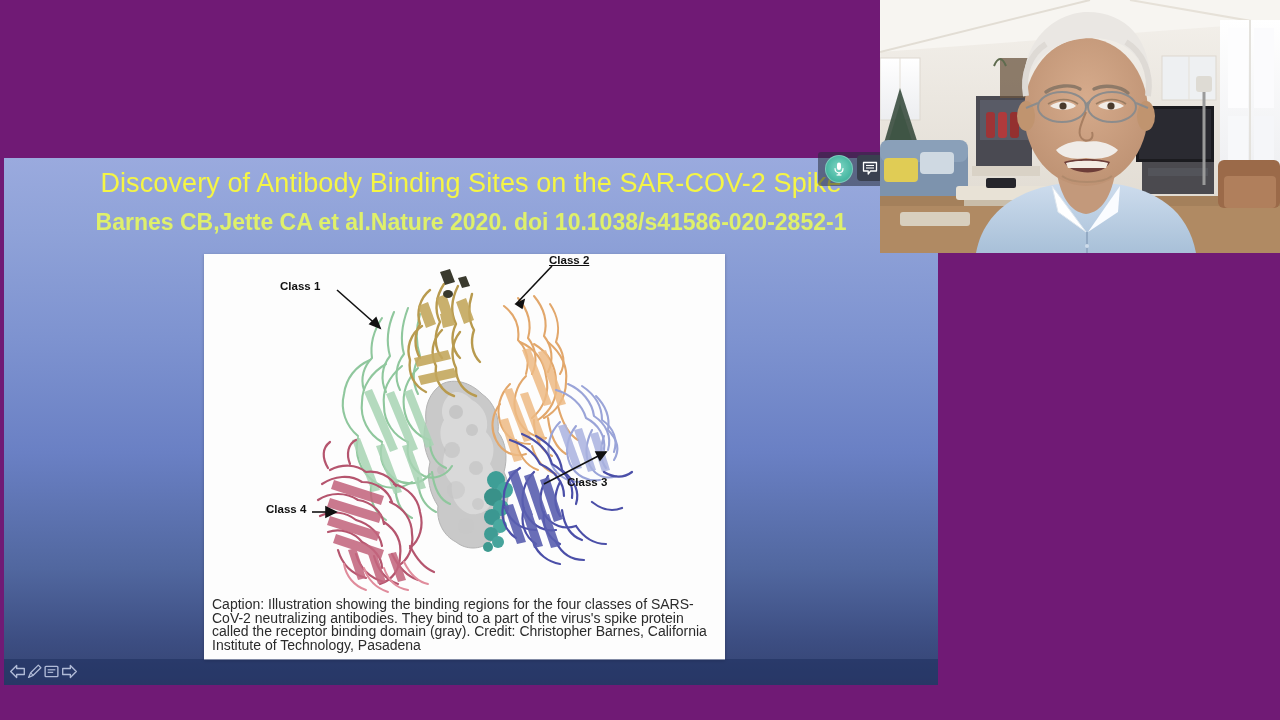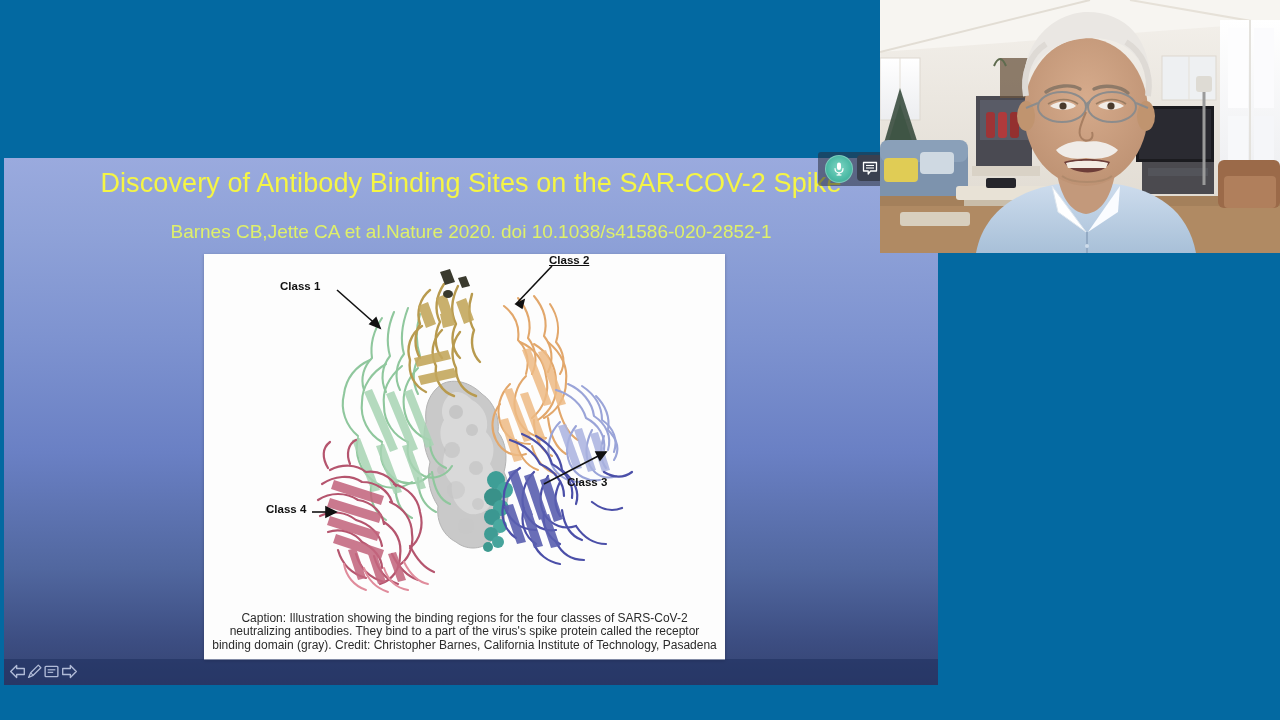--- a/index.html
+++ b/index.html
@@ -3,57 +3,56 @@
 <meta charset="utf-8">
 <style>
   * { margin:0; padding:0; box-sizing:border-box; }
   html,body {
     width:1280px; height:720px; overflow:hidden;
     background:#000;
     font-family:"Liberation Sans", sans-serif;
   }
   #screen {
     position:relative; width:1280px; height:720px;
-    background:#0369a1; overflow:hidden;
+    background:#701a75; overflow:hidden;
   }
 
   
   #slide {
     position:absolute; left:4px; top:158px; width:934px; height:527px;
     background:linear-gradient(180deg,
         #9aaade 0%, #8fa2d8 14%, #7e93d0 34%,
         #6a80c4 56%, #51679f 78%, #3c4d81 92%, #344371 100%);
     overflow:hidden;
   }
 
   
   #title-block { position:absolute; left:0; top:8px; width:934px; text-align:center; }
   #slide-title {
     color:#f5f545; font-size:27px; font-weight:400; letter-spacing:.1px;
     line-height:34px; white-space:nowrap;
   }
   #slide-subtitle {
-    color:#dff06a; font-size:19px; font-weight:400; line-height:30px;
-    white-space:nowrap; margin-top:17px;
+    color:#dff06a; font-size:23px; font-weight:700; line-height:30px;
+    white-space:nowrap; margin-top:7px;
   }
 
   
   #figure-panel {
     position:absolute; left:200px; top:96px; width:521px; height:406px;
     background:#fdfdfd; box-shadow:0 1px 3px rgba(0,0,0,.25);
   }
   #figure-area { position:absolute; left:0; top:0; width:521px; height:340px; overflow:hidden; }
   #fig-svg { position:absolute; left:0; top:0; }
 
   
   #figure-caption {
     position:absolute; left:0; bottom:0; width:521px; padding:4px 8px 8px 8px;
-    color:#2b2b2b; font-size:12px; line-height:13.5px;
+    color:#2b2b2b; font-size:14px; line-height:13.5px;
     font-family:"Liberation Sans", sans-serif;
-    text-align:center;
   }
 
   
   .cls-label {
     position:absolute; color:#111; font-size:11.5px; font-weight:700;
     font-family:"Liberation Sans", sans-serif; white-space:nowrap;
   }
   #lbl-class1 { left:76px; top:26px; }
   #lbl-class2 { left:345px; top:0px;text-decoration:underline; }
   #lbl-class3 { left:342px; top:222px;padding-left:21px; }

